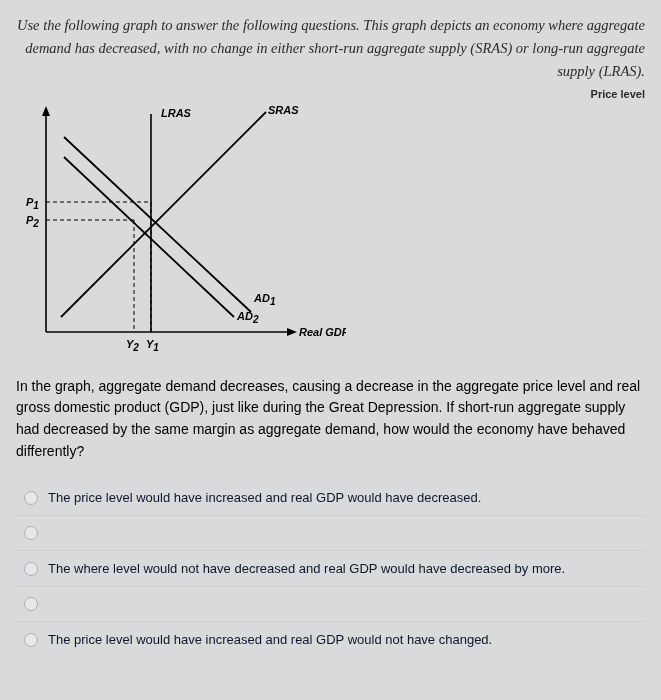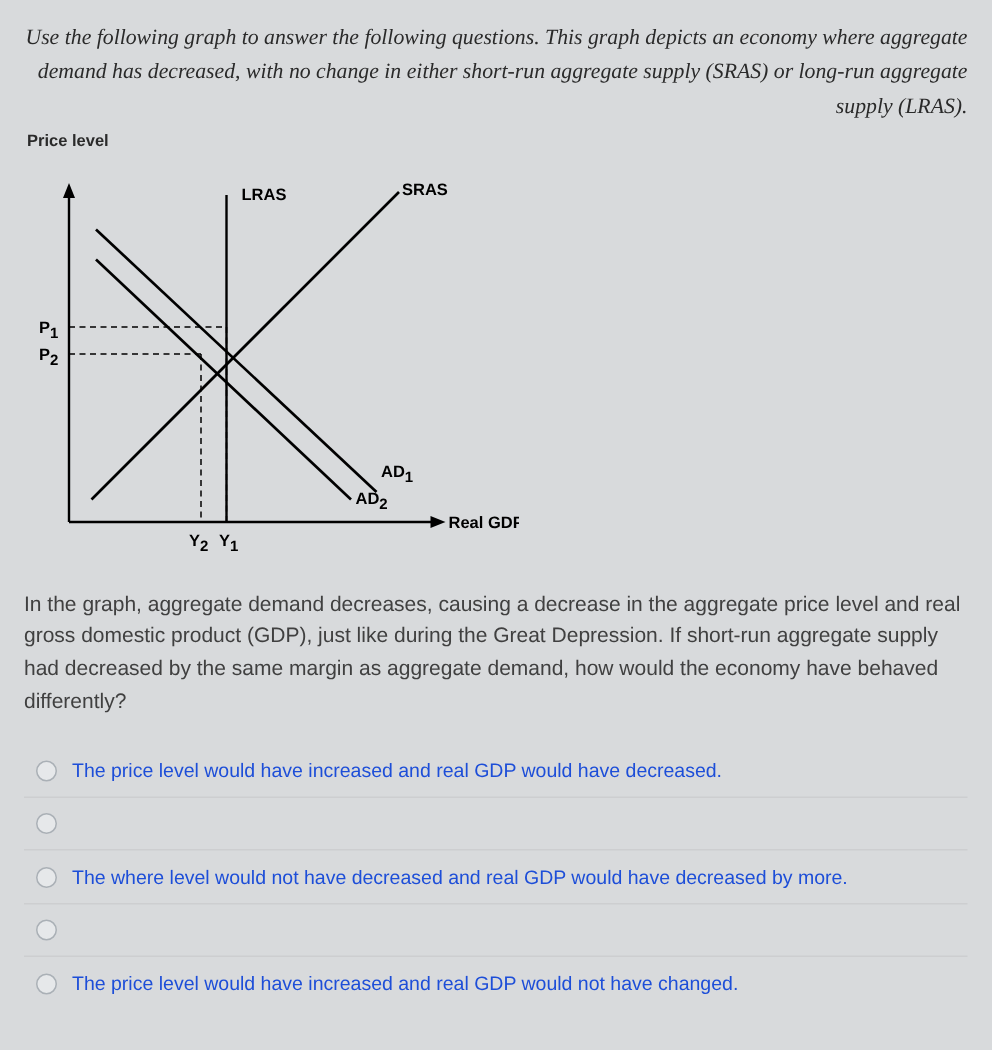--- a/index.html
+++ b/index.html
@@ -18,52 +18,54 @@
     line-height: 1.6;
     margin-bottom: 4px;
     text-align: right;
   }
   .axis-label-y {
     font-family: Arial, sans-serif;
     font-size: 11px;
     font-weight: bold;
     font-style: normal;
     margin-left: 2px;
-    margin-bottom: 18px;
+    margin-bottom: 2px;
+    text-align: right;
   }
   .chart-wrap {
     position: relative;
     width: 330px;
     height: 260px;
     margin-bottom: 14px;
+    font-style: italic;
   }
   .chart-wrap svg { display:block; }
   .lbl {
     font-family: Arial, sans-serif;
     font-size: 11px;
     font-weight: bold;
     fill: #000;
   }
   .sub { font-size: 10px; }
   .explain {
     font-family: Arial, sans-serif;
     font-size: 14px;
     line-height: 1.55;
     margin-bottom: 18px;
-    color: #404040;
+    color: #000000;
   }
   .option {
     display: flex;
     align-items: flex-end;
     gap: 10px;
     padding: 10px 8px;
     border-bottom: 1px solid rgba(0,0,0,0.05);
     font-family: Arial, sans-serif;
     font-size: 13px;
-    color: #1d4ed8;
+    color: #0f172a;
   }
   .option:last-child { border-bottom: none; }
   .radio {
     width: 14px;
     height: 14px;
     border: 1.5px solid #aab0b6;
     border-radius: 50%;
     flex-shrink: 0;
     background: #e6e8ea;
   }

